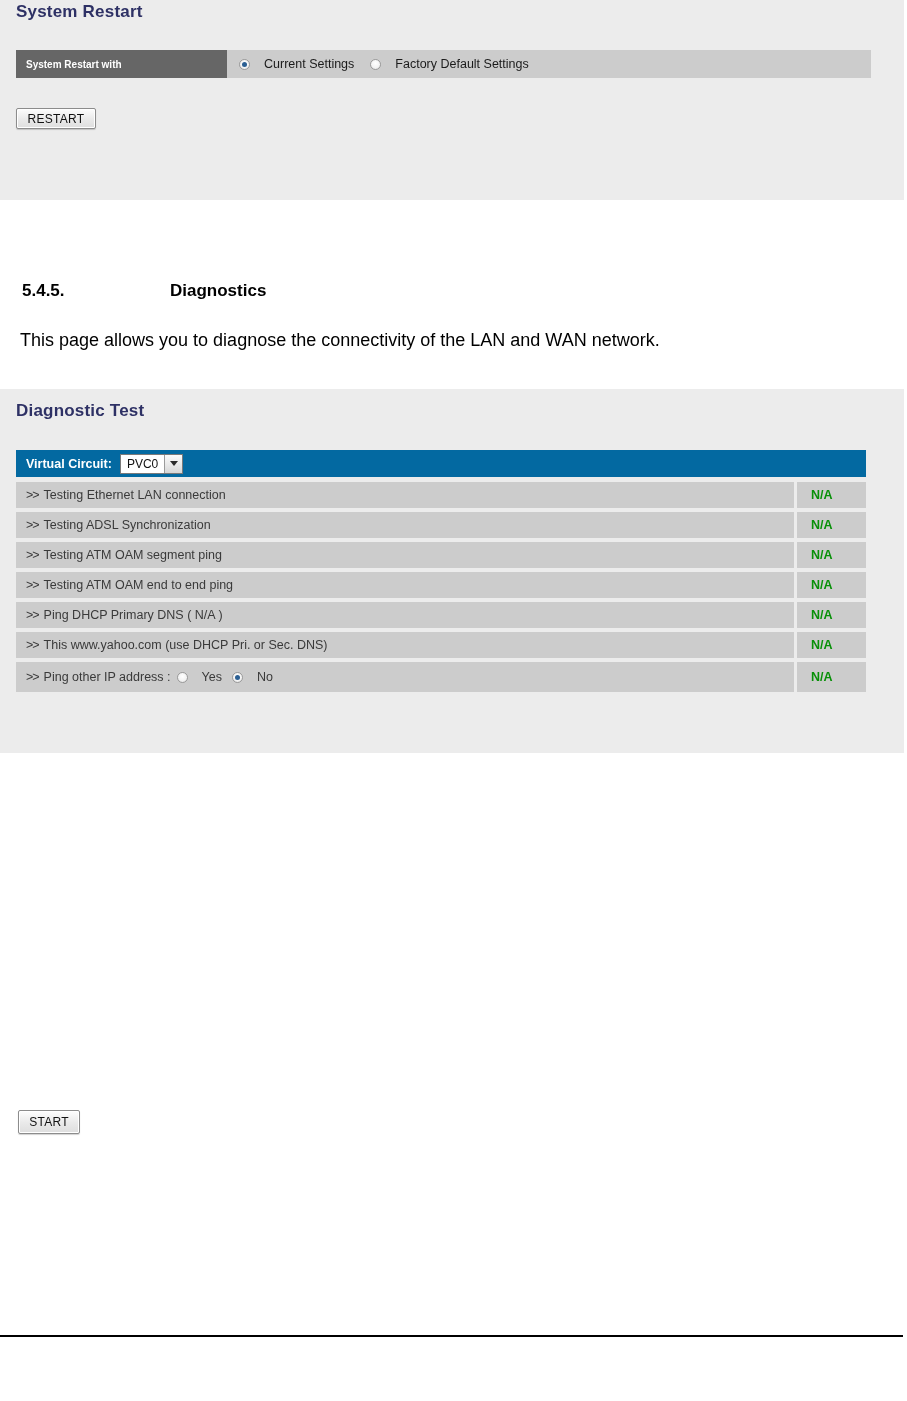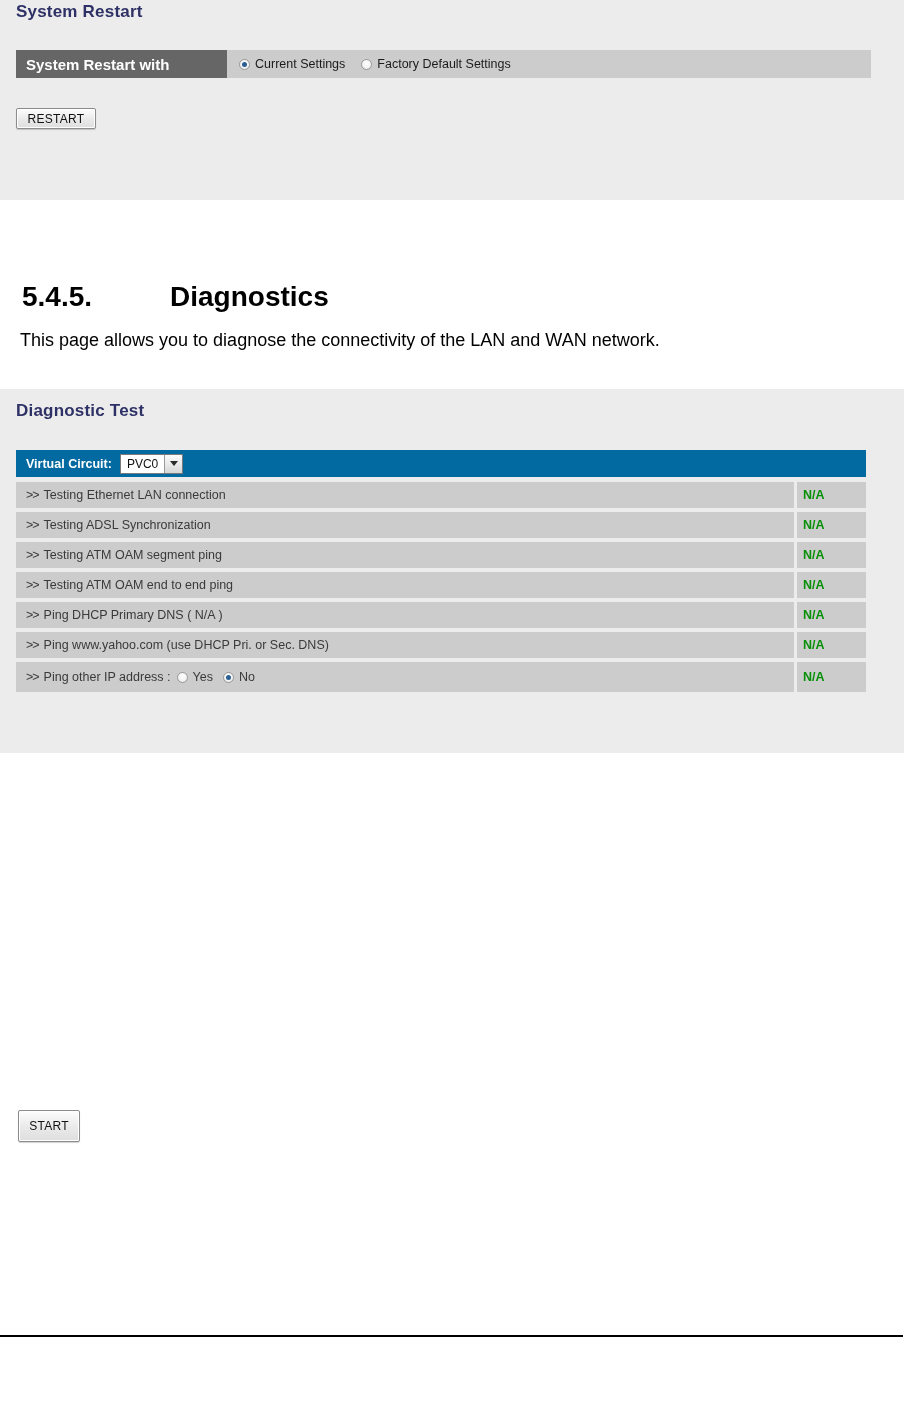--- a/index.html
+++ b/index.html
@@ -48,21 +48,21 @@
     top: 50px;
     width: 855px;
     height: 28px;
     display: flex;
     align-items: stretch;
   }
   .cell-label {
     background: #666666;
     color: #ffffff;
     font-weight: bold;
-    font-size: 15px;
+    font-size: 10px;
     display: flex;
     align-items: center;
     padding-left: 10px;
     box-sizing: border-box;
   }
   #restart-label-cell { width: 211px; }
   .cell-value {
     background: #cccccc;
     flex: 1;
     display: flex;
@@ -72,20 +72,21 @@
     font-size: 12.5px;
     color: #1b1b1b;
   }
 
   
   .radio-opt {
     display: inline-flex;
     align-items: center;
     margin-right: 16px;
     white-space: nowrap;
+    gap: 9px;
   }
   .radio {
     width: 11px;
     height: 11px;
     border-radius: 50%;
     border: 1px solid #9a9a9a;
     background: radial-gradient(circle at 50% 38%, #ffffff 0%, #f2f2f2 60%, #dcdcdc 100%);
     box-sizing: border-box;
     margin-right: 5px;
     position: relative;
@@ -125,29 +126,29 @@
   #restart-button {
     left: 16px;
     top: 108px;
     width: 80px;
     height: 21px;
   }
   #start-button {
     left: 18px;
     top: 721px;
     width: 62px;
-    height: 32px;
+    height: 24px;
   }
 
   
   #section-heading {
     position: absolute;
     left: 22px;
     top: 281px;
-    font-size: 28px;
+    font-size: 17px;
     font-weight: bold;
     white-space: nowrap;
   }
   #section-heading .sec-num { display: inline-block; width: 148px; }
   #section-intro {
     position: absolute;
     left: 4px;
     top: 330px;
     font-size: 18px;
     white-space: nowrap;
@@ -242,21 +243,21 @@
     align-items: center;
     white-space: nowrap;
   }
   .diag-name .arrows { margin-right: 5px; letter-spacing: -1px; }
   .diag-status {
     width: 72px;
     border-left: 3px solid #ececec;
     color: #089008;
     font-weight: bold;
     font-size: 12.5px;
-    padding-left: 6px;
+    padding-left: 14px;
     box-sizing: border-box;
     height: 100%;
     display: flex;
     align-items: center;
   }
   .diag-row.tall { height: 30px; }
   .diag-row .inline-radios {
     display: inline-flex;
     align-items: center;
     margin-left: 6px;
@@ -362,21 +363,21 @@
       <div class="diag-name">
         <span class="arrows">&gt;&gt;</span>
         <span>Ping DHCP Primary DNS ( N/A )</span>
       </div>
       <div class="diag-status">N/A</div>
     </div>
 
     <div class="diag-row">
       <div class="diag-name">
         <span class="arrows">&gt;&gt;</span>
-        <span>Ping www.yahoo.com (use DHCP Pri. or Sec. DNS)</span>
+        <span>This www.yahoo.com (use DHCP Pri. or Sec. DNS)</span>
       </div>
       <div class="diag-status">N/A</div>
     </div>
 
     <div class="diag-row tall">
       <div class="diag-name">
         <span class="arrows">&gt;&gt;</span>
         <span>Ping other IP address :</span>
         <span class="inline-radios">
           <span class="radio-opt">

